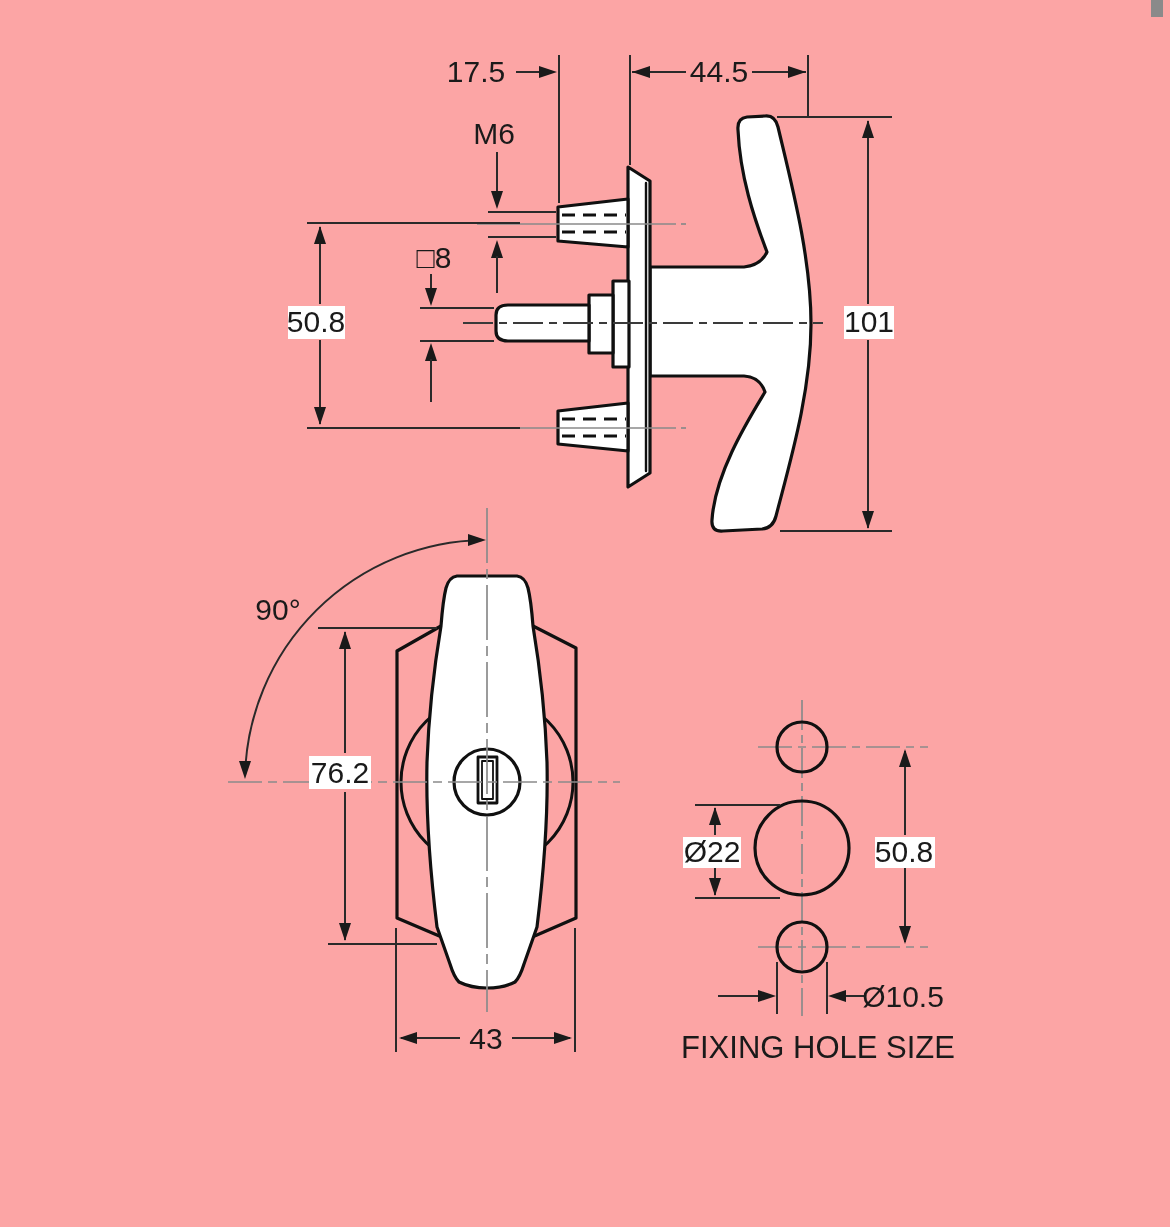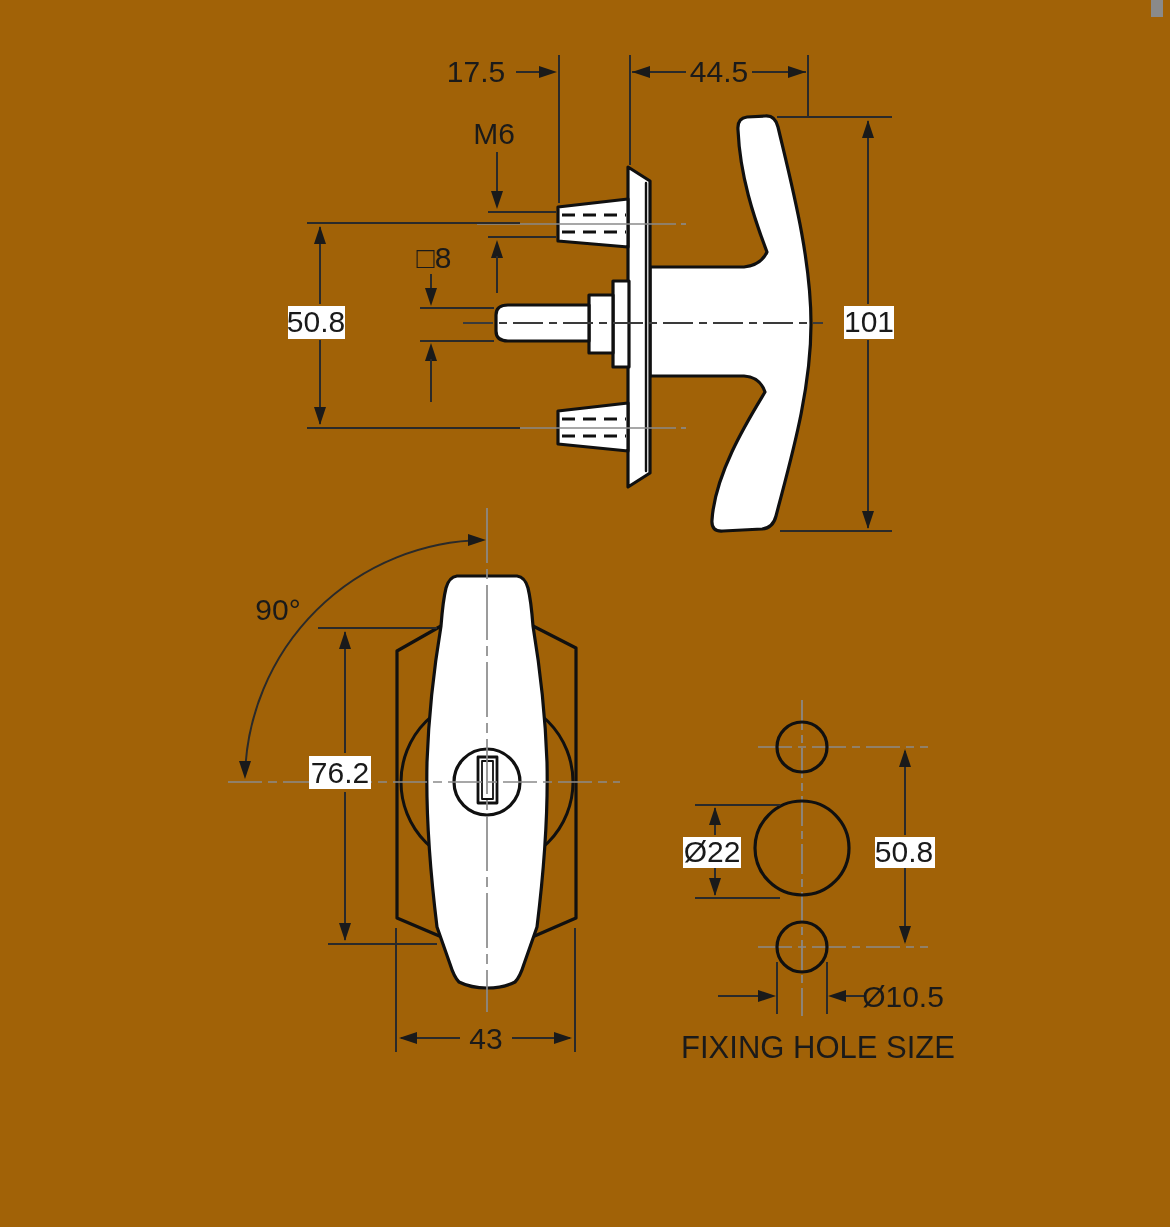--- a/index.html
+++ b/index.html
@@ -1,16 +1,16 @@
 <!DOCTYPE html>
 <html><head>
 <meta charset="utf-8">
 <style>
   html,body{margin:0;padding:0;background:#ffffff;}
-  .page{position:relative;width:1170px;height:1227px;background:#a16207;overflow:hidden;
+  .page{position:relative;width:1170px;height:1227px;background:#fca5a5;overflow:hidden;
         font-family:"Liberation Sans", sans-serif;}
   svg{position:absolute;top:0;left:0;}
   text{font-family:"Liberation Sans", sans-serif;fill:#1a1a1a;}
   .dim-text{font-size:30px;}
   .caption-text{font-size:31px;}
   .outline{stroke:#101010;stroke-width:3.2;fill:none;stroke-linejoin:round;stroke-linecap:round;}
   .outline-fill{stroke:#101010;stroke-width:3.2;fill:#ffffff;stroke-linejoin:round;}
   .dimline{stroke:#2a2a2a;stroke-width:2;fill:none;stroke-linecap:butt;}
   .arrow{fill:#1a1a1a;stroke:none;}
   .centerline{stroke:#8a8a8a;stroke-width:1.7;fill:none;}

